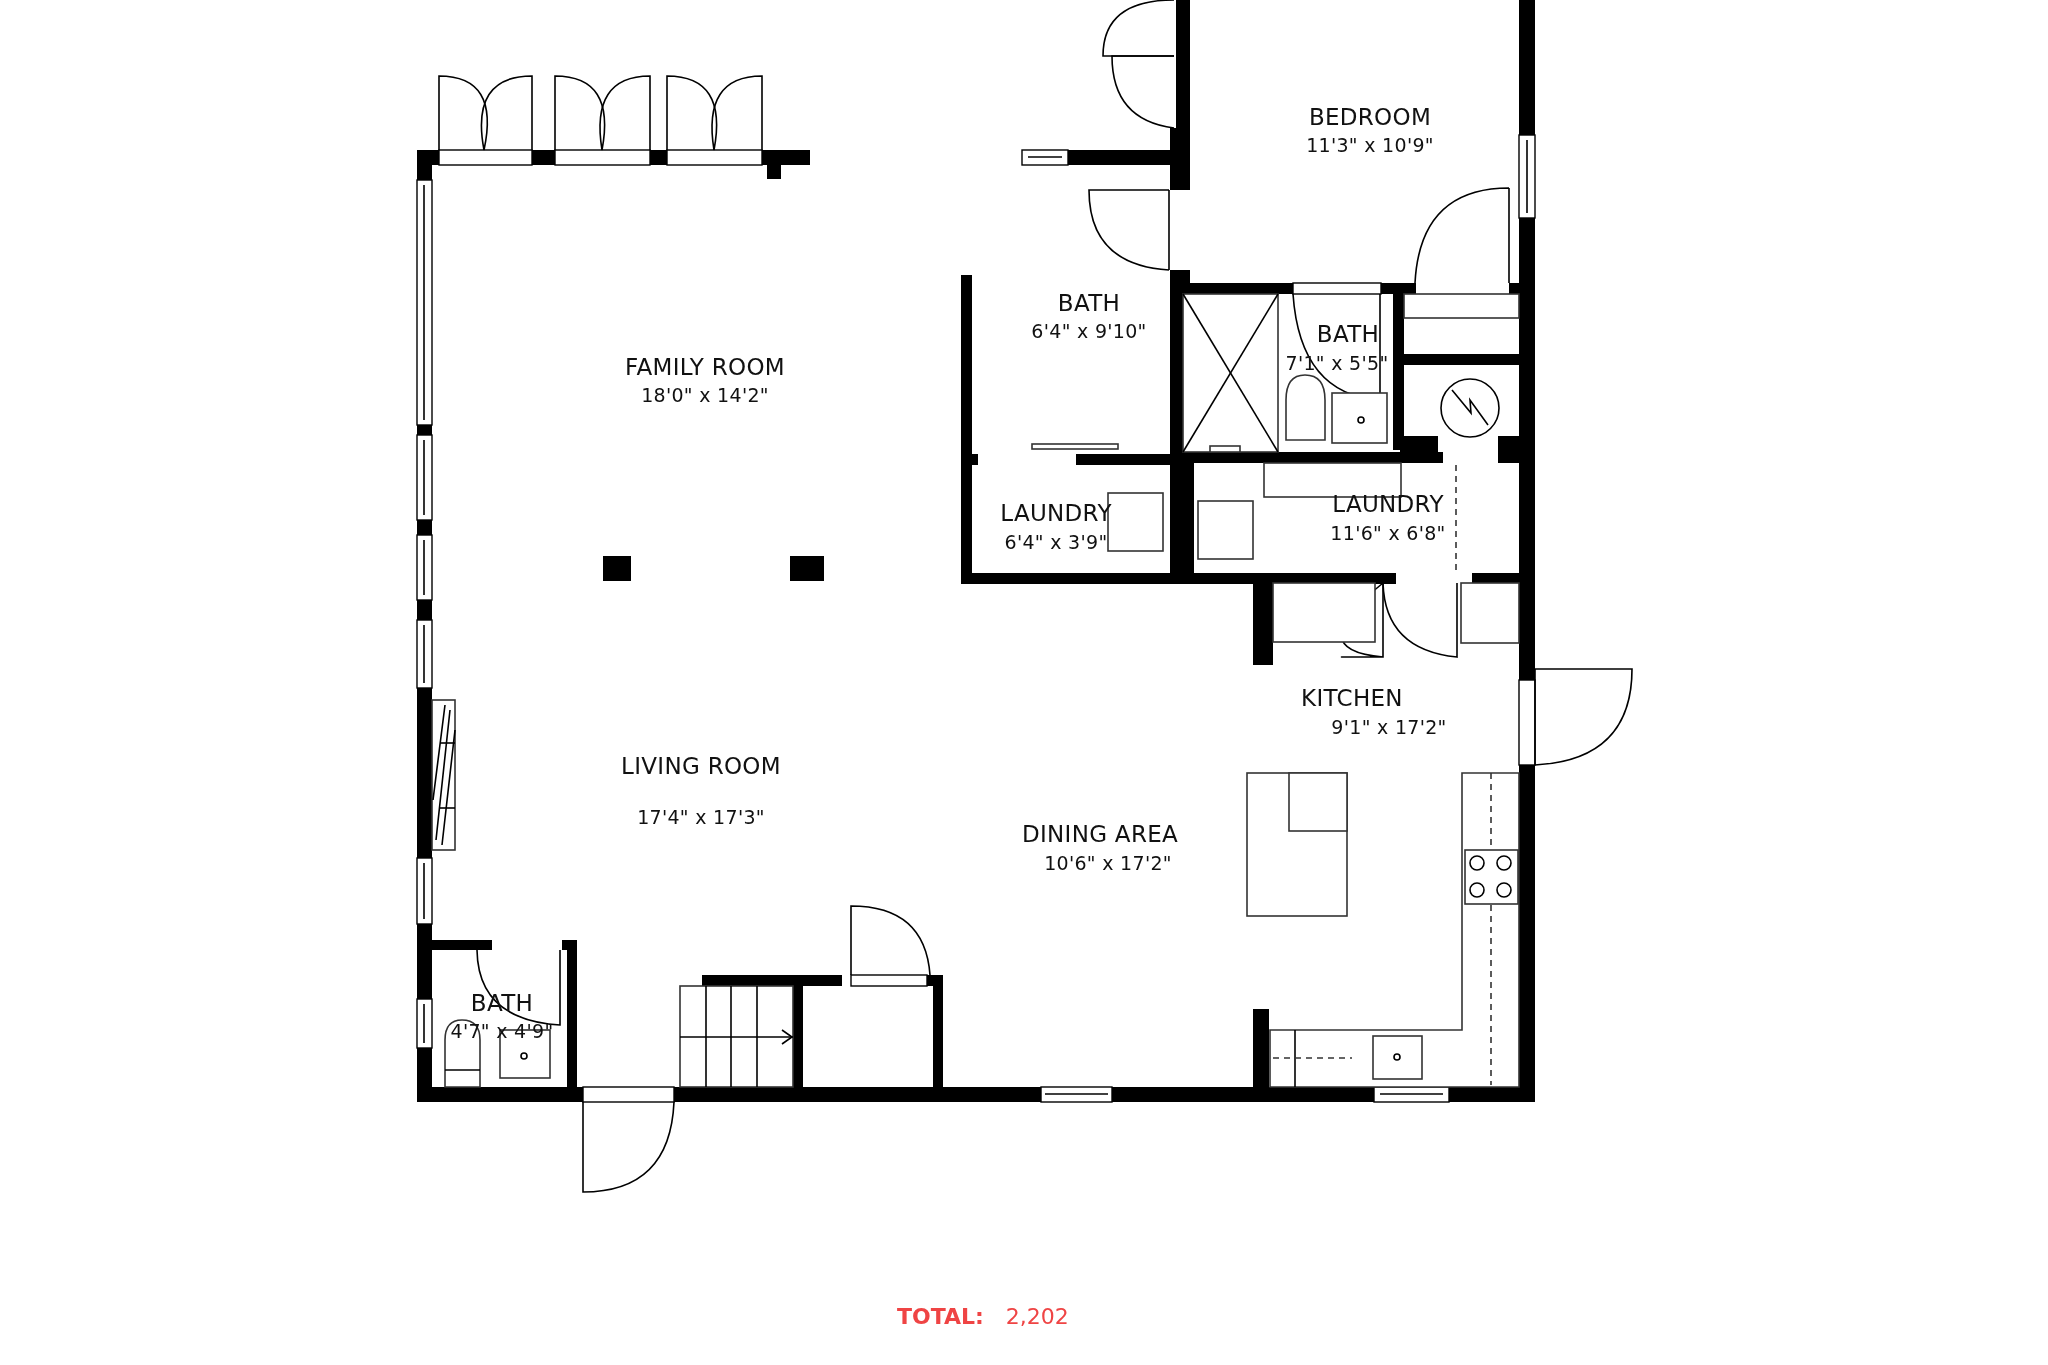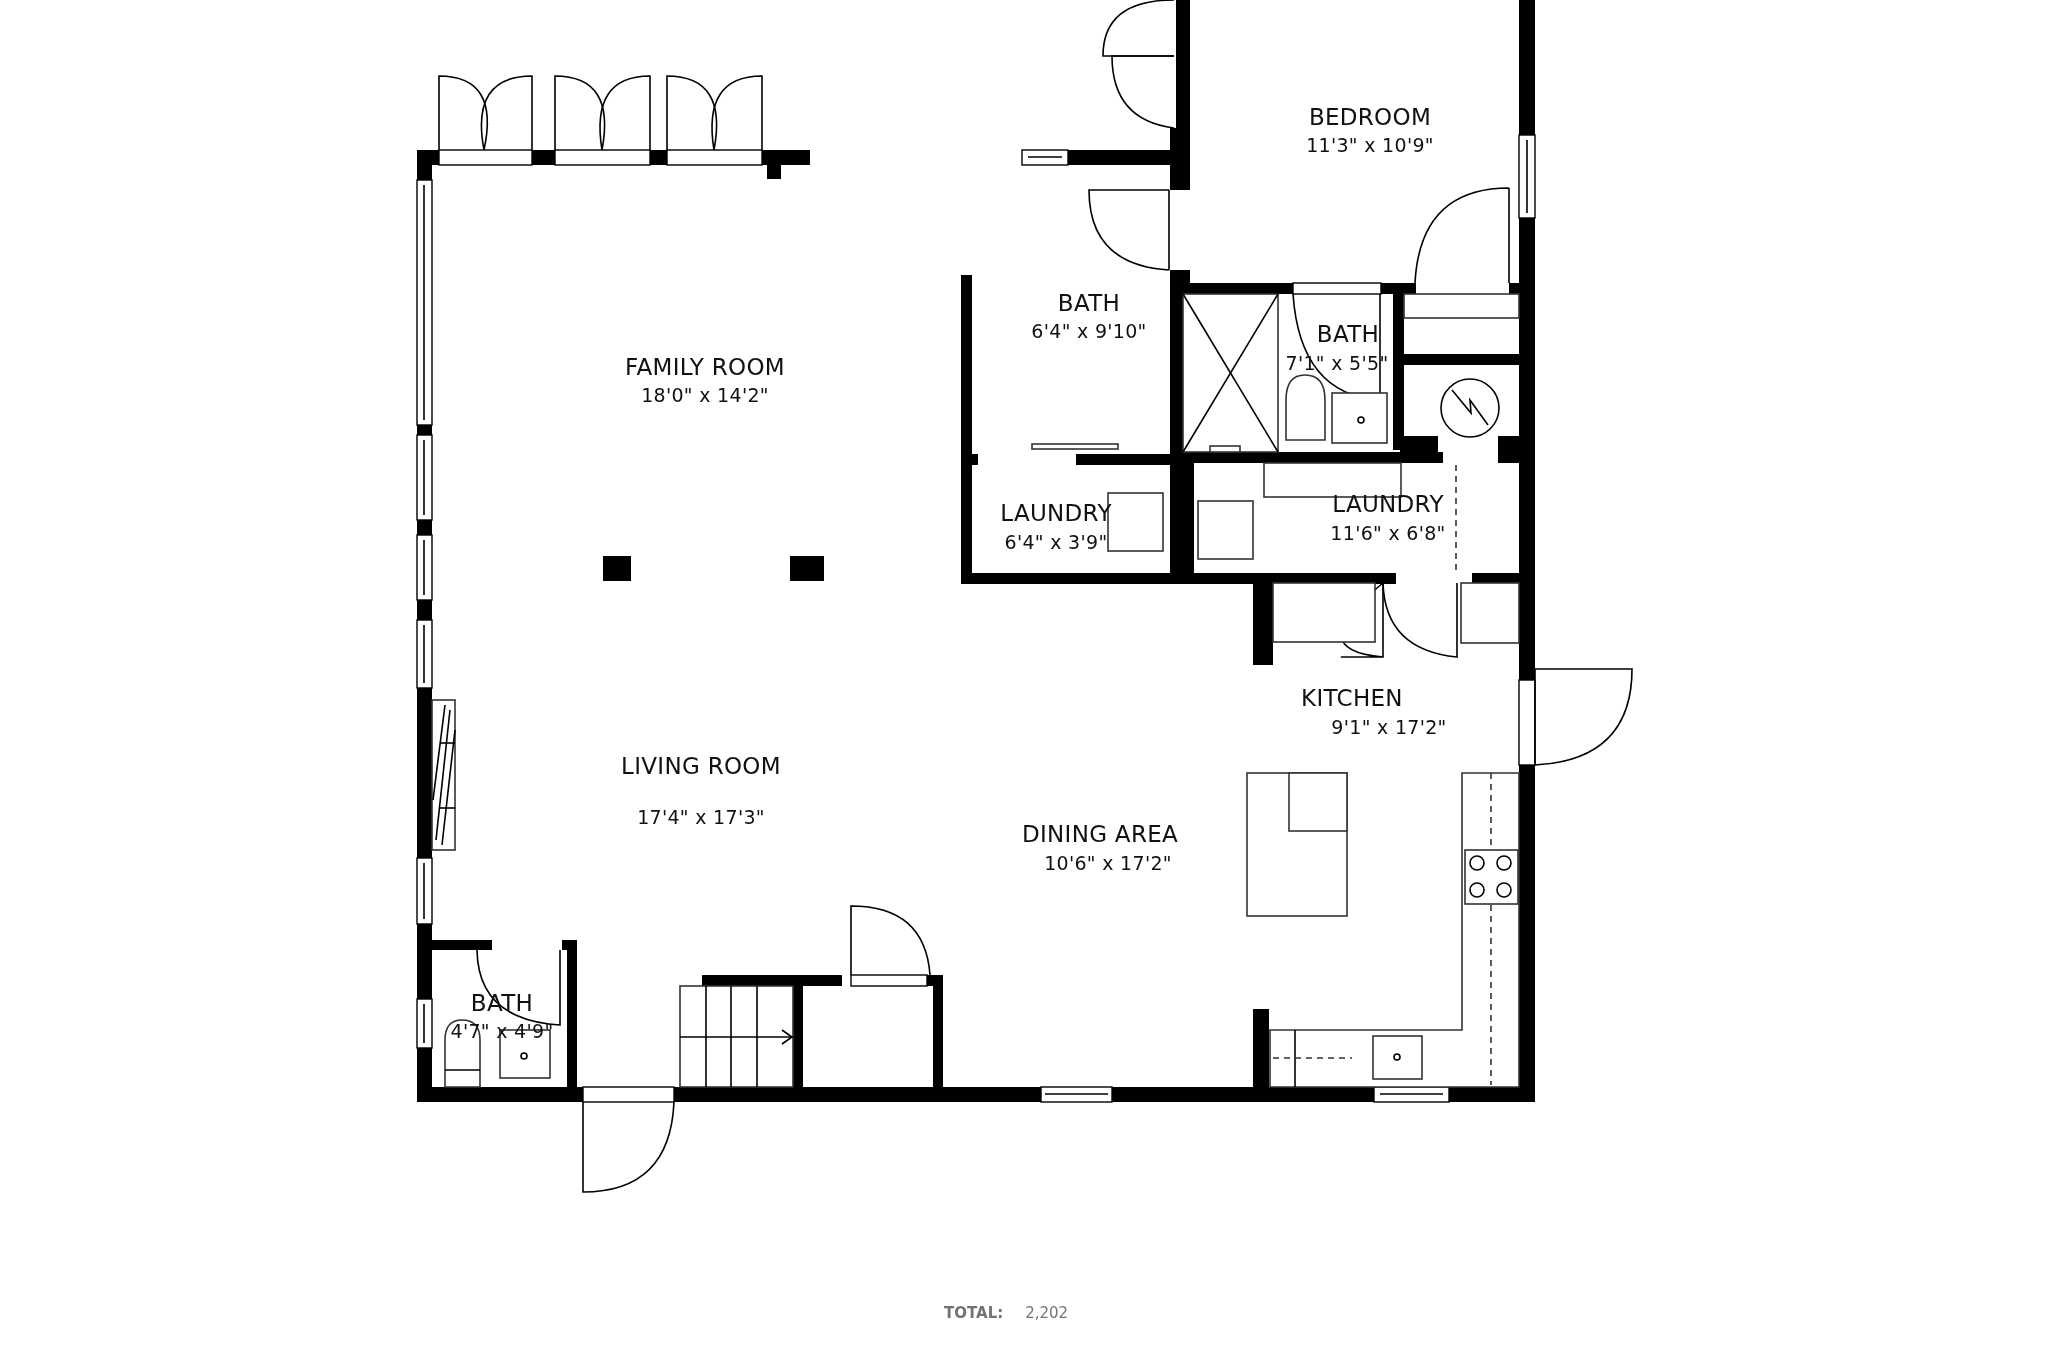--- a/index.html
+++ b/index.html
@@ -5,21 +5,21 @@
   html, body { margin: 0; padding: 0; background: #ffffff; }
   body { width: 2048px; height: 1365px; position: relative; overflow: hidden; font-family: "DejaVu Sans", sans-serif; }
   #plan { position: absolute; left: 0; top: 0; width: 2048px; height: 1365px; }
   .wall { fill: #000000; }
   .thin { fill: none; stroke: #000; stroke-width: 1.6; }
   .fix { fill: #fff; stroke: #333; stroke-width: 1.6; }
   .win { fill: #fff; stroke: #000; stroke-width: 1.4; }
   .dash { fill: none; stroke: #333; stroke-width: 1.6; stroke-dasharray: 6 5; }
   .room-name, .room-dim { position: absolute; transform: translateX(-50%); white-space: nowrap; color: #111; font-family: "DejaVu Sans", sans-serif; font-size: 23px; letter-spacing: 0.3px; }
   .room-dim { font-size: 19px; }
-  .total { position: absolute; left: 944px; top: 1304px; font-family: "DejaVu Sans", sans-serif; font-size: 15px; color: #737373; }
+  .total { position: absolute; left: 897px; top: 1304px; font-family: "DejaVu Sans", sans-serif; font-size: 22px; color: #ef4444; }
   .total b { font-weight: bold; margin-right: 22px; }
 </style>
 </head>
 <body>
 
 <svg id="plan" viewBox="0 0 2048 1365" xmlns="http://www.w3.org/2000/svg">
 
   <g>
 
     <rect class="wall" x="417" y="150" width="22" height="15"></rect>

